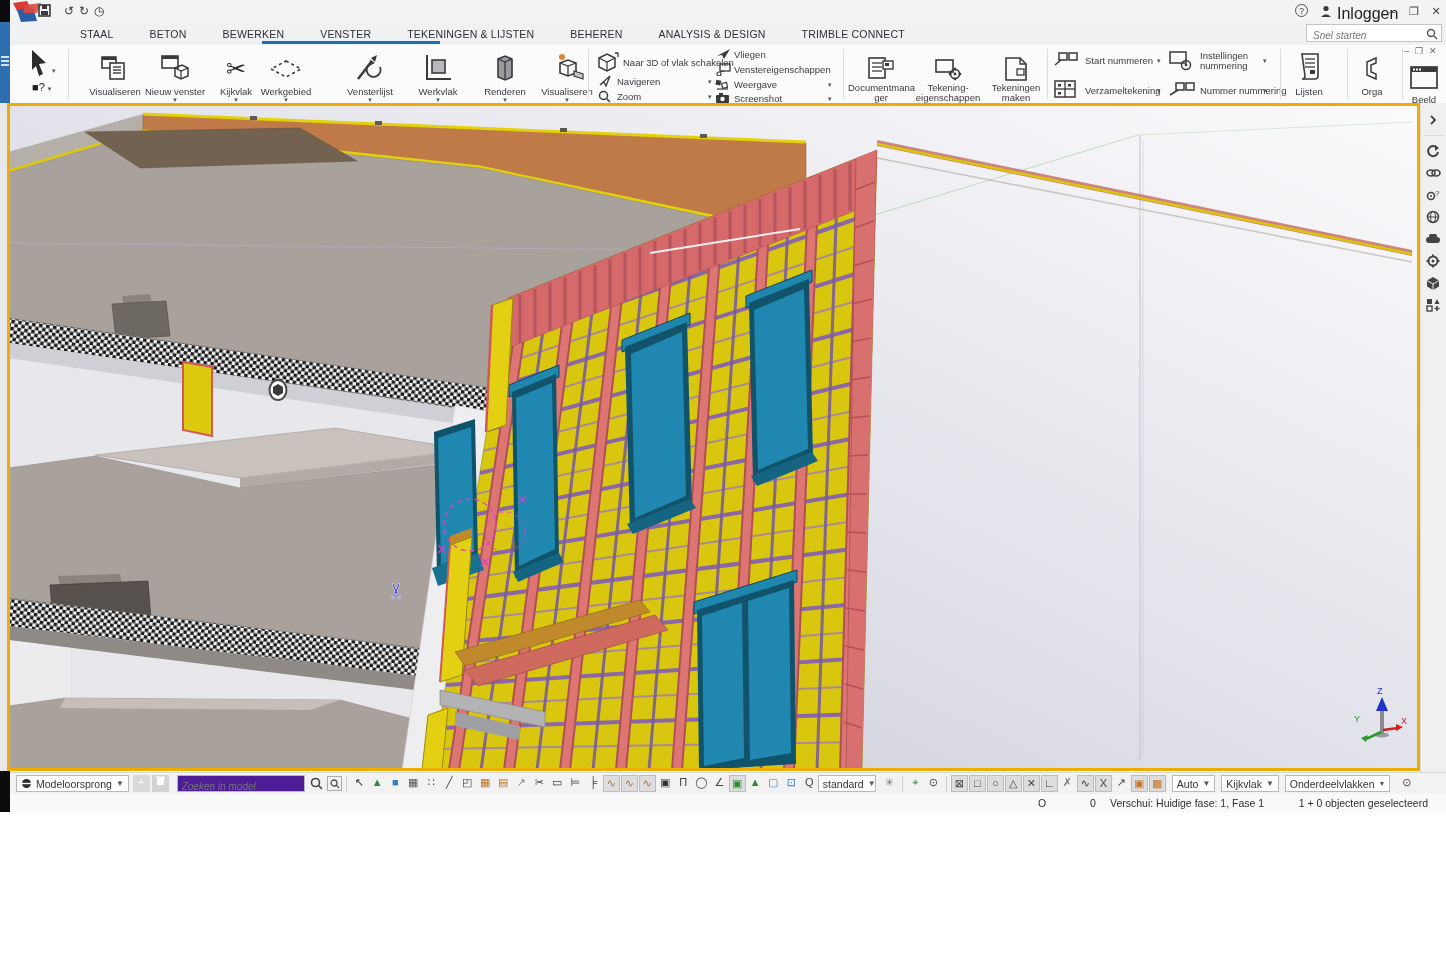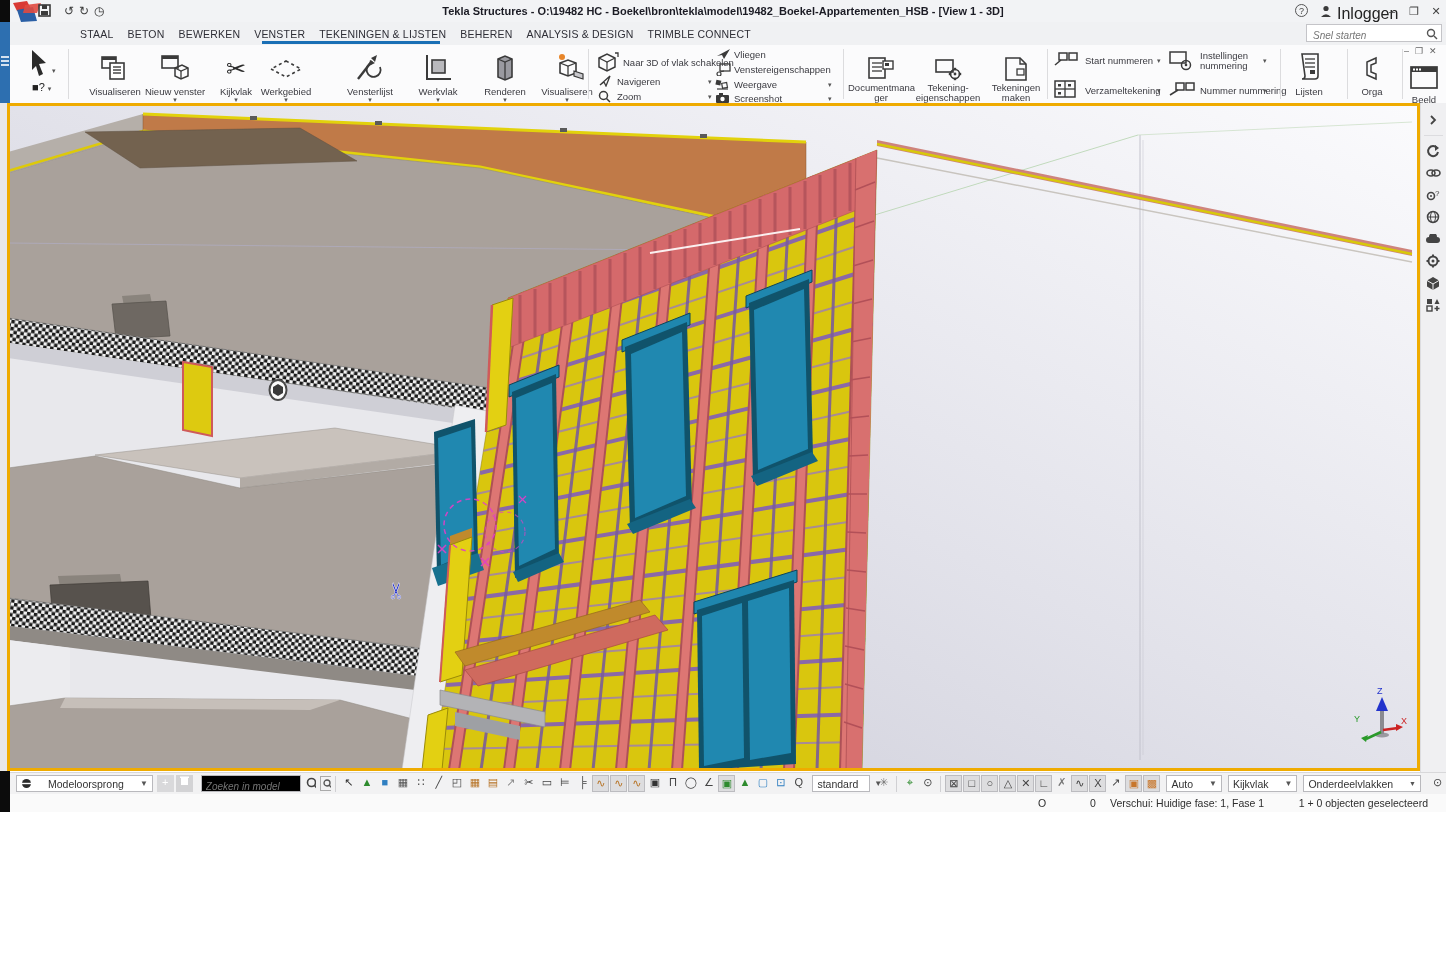--- a/index.html
+++ b/index.html
@@ -6,21 +6,21 @@
   body { font-family:"Liberation Sans", sans-serif; background:#ffffff; }
   .screen { position:relative; width:1446px; height:975px; background:#ffffff; overflow:hidden; }
   .abs { position:absolute; }
   
   .titlebar { position:absolute; left:0; top:0; width:1446px; height:22px; background:#f2f3f5; }
   .title-text { position:absolute; top:5px; width:100%; text-align:center; font-size:11px; font-weight:700; color:#1b1b24; }
   .qicon { position:absolute; top:4px; color:#3a3a3a; font-size:12px; line-height:14px; }
   .winbtn { position:absolute; top:3px; width:16px; height:16px; text-align:center; font-size:11px; color:#444; line-height:16px; }
   
   .tabsrow { position:absolute; left:10px; top:22px; width:1436px; height:23px; background:#f0f1f3; }
-  .tabs { position:absolute; left:70px; top:0; height:23px; display:flex; gap:14px; align-items:center; }
+  .tabs { position:absolute; left:70px; top:0; height:23px; display:flex; gap:36px; align-items:center; }
   .tab { font-size:10.5px; color:#2e2e36; letter-spacing:.2px; white-space:nowrap; }
   .tab-underline { position:absolute; left:252px; top:19px; width:178px; height:3px; background:#1a6fb5; }
   .snelbox { position:absolute; right:4px; top:2px; width:136px; height:18px; background:#fff; border:1px solid #c4c4c8; }
   .snelbox input { width:112px; height:16px; border:none; outline:none; font-size:10px; font-style:italic; color:#777; padding-left:6px; font-family:"Liberation Sans",sans-serif; background:transparent;}
   
   .ribbon { position:absolute; left:10px; top:45px; width:1436px; height:58px; background:#fbfbfc; }
   .rsep { position:absolute; top:4px; width:1px; height:50px; background:#dcdcde; }
   .rbtn { position:absolute; top:2px; width:68px; text-align:center; }
   .rbtn .ic { height:36px; display:flex; align-items:flex-end; justify-content:center; }
   .rlabel { font-size:9.5px; color:#3a3a40; margin-top:3px; white-space:nowrap; }
@@ -32,25 +32,25 @@
   .blackbar-top { position:absolute; left:0; top:0; width:10px; height:22px; background:#0c0c0c; }
   .blackbar-bot { position:absolute; left:0; top:771px; width:10px; height:41px; background:#0c0c0c; }
   .leftthin { position:absolute; left:0; top:103px; width:7px; height:668px; background:#e8e8ea; }
   
   .viewport { position:absolute; left:7px; top:103px; width:1413px; height:668px; border:3px solid #efab00; }
   
   .sidepanel { position:absolute; left:1420px; top:103px; width:26px; height:709px; background:#f0f0f2; border-left:1px solid #dddde0; }
   .spicon { width:24px; height:22px; display:flex; align-items:center; justify-content:center; color:#4a4a4f; }
   
   .btoolbar { position:absolute; left:10px; top:772px; width:1436px; height:22px; background:#f2f2f3; border-top:1px solid #d8d8da; display:flex; align-items:center; }
-  .combo { height:17px; background:#fff; border:1px solid #b9b9bd; display:flex; align-items:center; font-size:10.5px; color:#333; padding:0 4px; gap:16px; white-space:nowrap; }
+  .combo { height:17px; background:#fff; border:1px solid #b9b9bd; display:flex; align-items:center; font-size:10.5px; color:#333; padding:0 4px; gap:4px; white-space:nowrap; }
   .tbtn { width:17px; height:17px; font-size:11px; line-height:15px; text-align:center; color:#444; flex:none; }
   .tbtn.pressed { background:#dddddf; border:1px solid #bcbcc0; }
   .tsep { width:1px; height:16px; background:#d0d0d3; margin:0 4px; flex:none; }
-  .searchbox { width:128px; height:17px; background:#000000; border:1px solid #b9b9bd; }
+  .searchbox { width:128px; height:17px; background:#4c1d95; border:1px solid #b9b9bd; }
   .searchbox input { width:100%; height:100%; border:none; outline:none; font-size:10px; font-style:italic; color:#888; padding:0 4px; font-family:"Liberation Sans",sans-serif; background:transparent; }
   
   .statusbar { position:absolute; left:10px; top:794px; width:1436px; height:18px; background:#fafafa; font-size:10.5px; color:#2e2e2e; }
   svg text { font-family:"Liberation Sans", sans-serif; }
 </style>
 </head>
 <body>
 
 <div class="screen">
 
@@ -62,21 +62,20 @@
       <polygon points="14,4 30,2 26,12 12,12" fill="#e04a40" opacity=".9"></polygon>
     </svg>
     <svg class="abs" style="left:38px;top:4px" width="13" height="13">
       <rect x="1" y="1" width="11" height="11" fill="none" stroke="#3a3a3a" stroke-width="1.6"></rect>
       <rect x="4" y="1" width="5" height="4" fill="#3a3a3a"></rect>
         <rect x="3" y="7" width="7" height="4" fill="#3a3a3a"></rect>
     </svg>
     <div class="qicon" style="left:64px">↺</div>
     <div class="qicon" style="left:79px">↻</div>
     <div class="qicon" style="left:94px">◷</div>
-    <div class="title-text">Tekla Structures - O:\19482 HC - Boekel\bron\tekla\model\19482_Boekel-Appartementen_HSB  - [View 1 -  3D]</div>
     <div class="winbtn" style="left:1295px;border-radius:50%;border:1px solid #555;width:13px;height:13px;line-height:12px;font-size:9px;top:4px">?</div>
     <svg class="abs" style="left:1320px;top:5px" width="12" height="12">
       <circle cx="6" cy="3.5" r="2.6" fill="#3a3a3a"></circle>
         <path d="M1 12 Q6 6.5 11 12 Z" fill="#3a3a3a"></path>
     </svg>
     <div class="abs" style="left:1337px;top:5px;font-size:16px;color:#222">Inloggen</div>
     <div class="winbtn" style="left:1384px">–</div>
     <div class="winbtn" style="left:1406px">❐</div>
     <div class="winbtn" style="left:1428px">✕</div>
   </div>
@@ -745,21 +744,21 @@
         <div class="tbtn" style="color: rgb(51, 51, 51);">▣</div>
         <div class="tbtn" style="color: rgb(68, 68, 68);">Π</div>
         <div class="tbtn" style="color: rgb(68, 68, 68);">◯</div>
         <div class="tbtn" style="color: rgb(68, 68, 68);">∠</div>
         <div class="tbtn pressed" style="color: rgb(46, 139, 46);">▣</div>
         <div class="tbtn" style="color: rgb(46, 139, 46);">▲</div>
         <div class="tbtn" style="color: rgb(47, 127, 193);">▢</div>
         <div class="tbtn" style="color: rgb(47, 127, 193);">⊡</div>
         <div class="tbtn" style="color: rgb(68, 68, 68);">Q</div>
       </div>
-    <div class="combo" style="margin-left:5px;width:58px">
+    <div class="combo" style="width:58px">
       <span>standard</span>
         <span class="caret" style="font-size:8px;margin-left:auto">▼</span>
     </div>
     <div class="tbtn" style="margin-left:5px;color:#777">✳</div>
     <div class="tsep"></div>
     <div style="display:flex;gap:1px">
         <div class="tbtn" style="color: rgb(46, 139, 46);">⌖</div>
         <div class="tbtn" style="color: rgb(68, 68, 68);">⊙</div>
       </div>
     <div class="tsep"></div>

